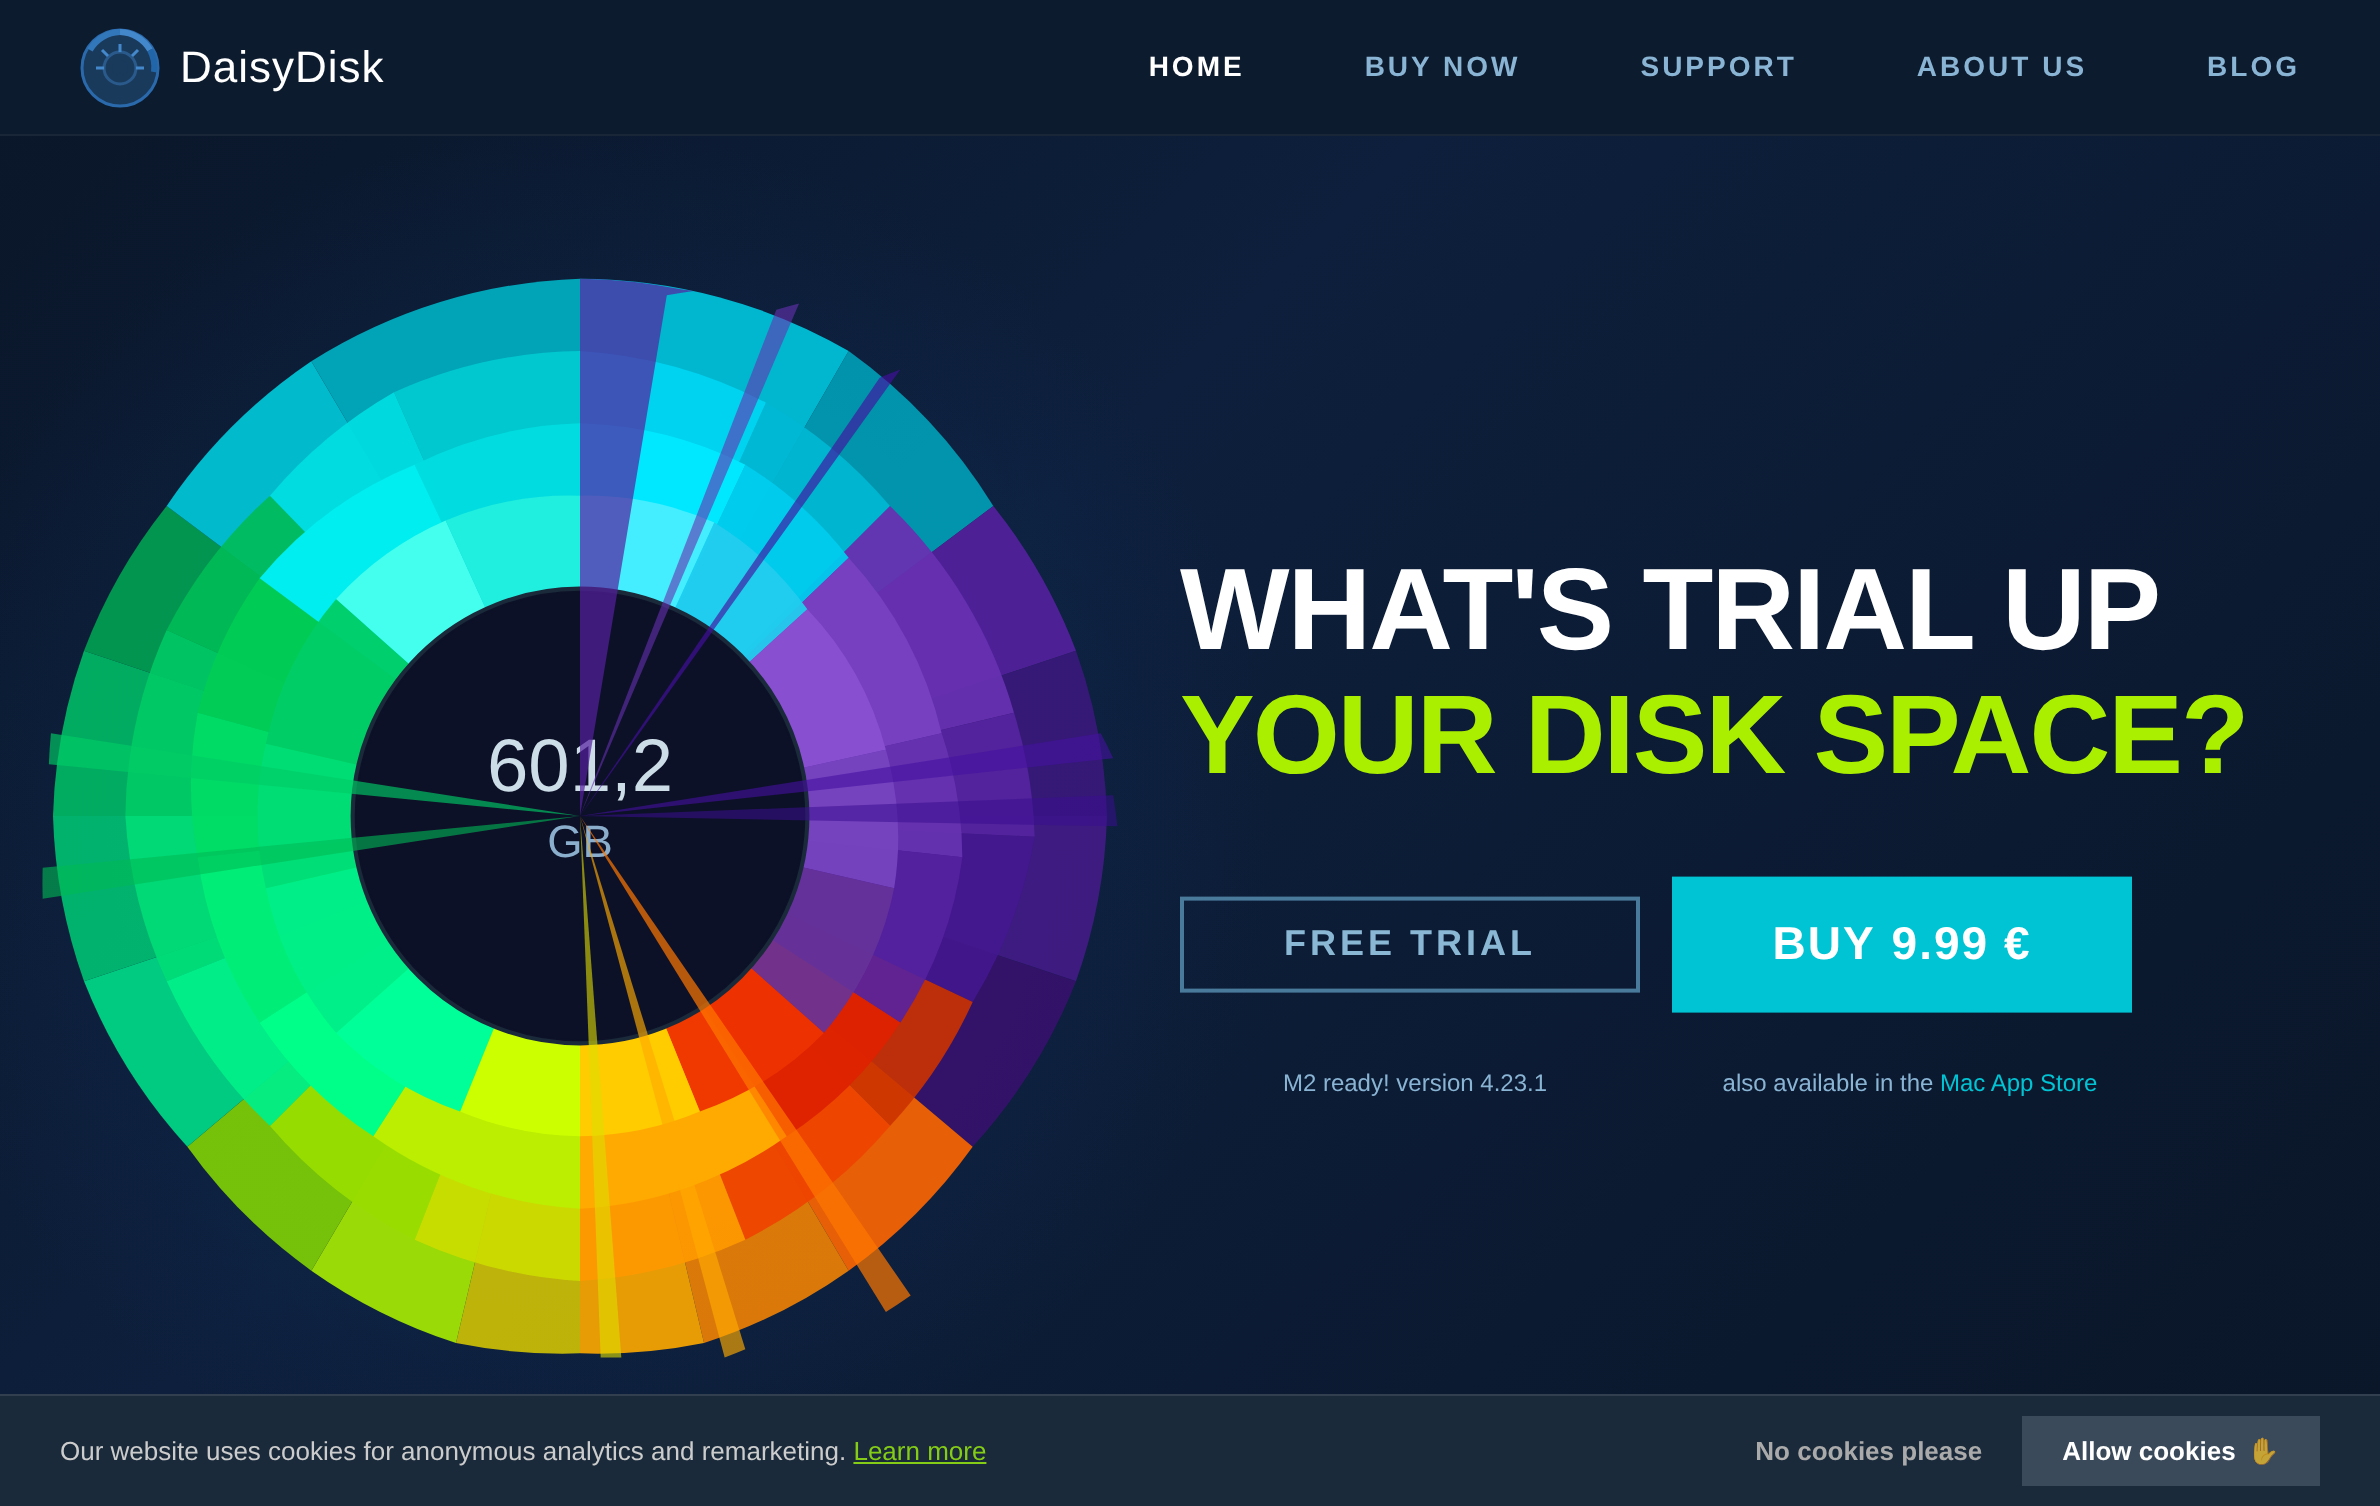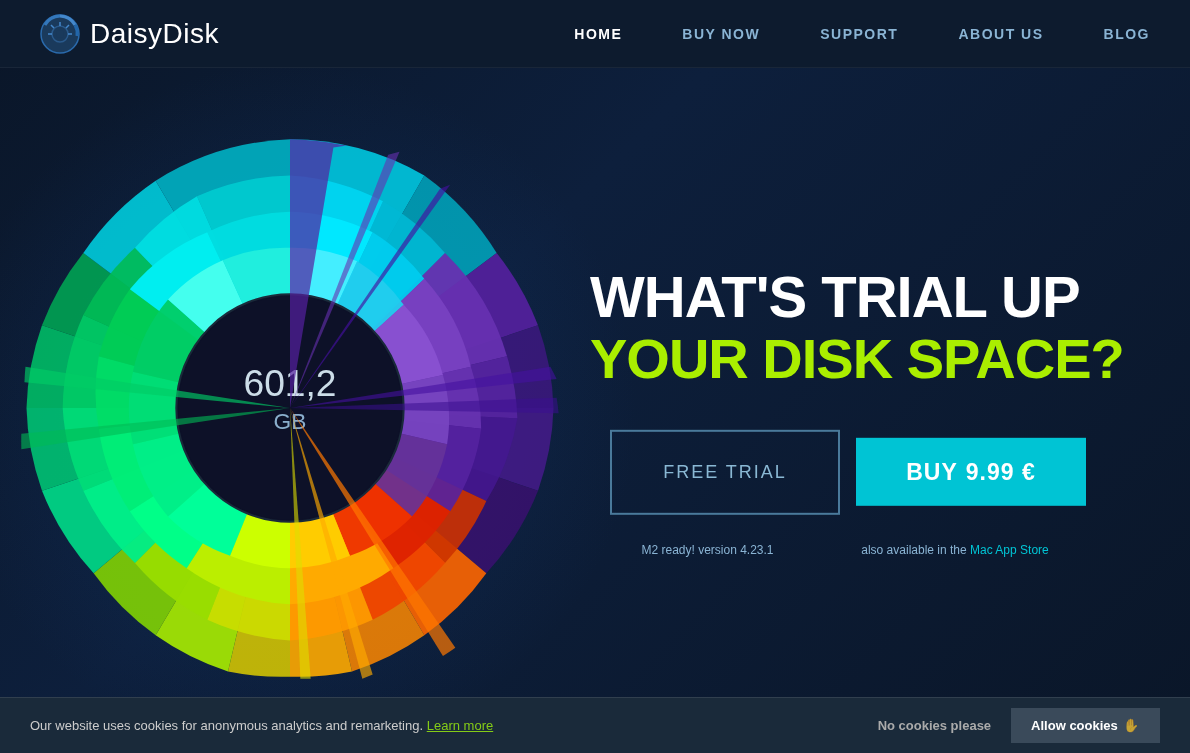--- a/index.html
+++ b/index.html
@@ -29,21 +29,21 @@
       align-items: center;
       gap: 10px;
       text-decoration: none;
       color: #fff;
     }
     .logo-icon {
       width: 40px;
       height: 40px;
     }
     .nav-brand {
-      font-size: 28px;
+      font-size: 22px;
       font-weight: 400;
       color: #fff;
       letter-spacing: 0.5px;
     }
     .nav-links {
       display: flex;
       gap: 60px;
       margin-left: auto;
       list-style: none;
     }
@@ -127,32 +127,31 @@
 
     .cta-row {
       display: flex;
       gap: 16px;
       align-items: center;
       margin-bottom: 14px;
     }
 
     .btn-free-trial {
       width: 230px;
-      height: 85px;
+      height: 48px;
       background: transparent;
       border: 2px solid #4a7a9b;
       color: #8ab8d4;
       font-size: 18px;
-      font-weight: 400;
+      font-weight: 700;
       letter-spacing: 2px;
       cursor: pointer;
       display: flex;
       align-items: center;
       justify-content: center;
-      margin-left: 20px;
     }
 
     .btn-buy {
       width: 230px;
       height: 68px;
       background: #00c4d4;
       border: none;
       color: #fff;
       font-size: 23px;
       font-weight: 700;

